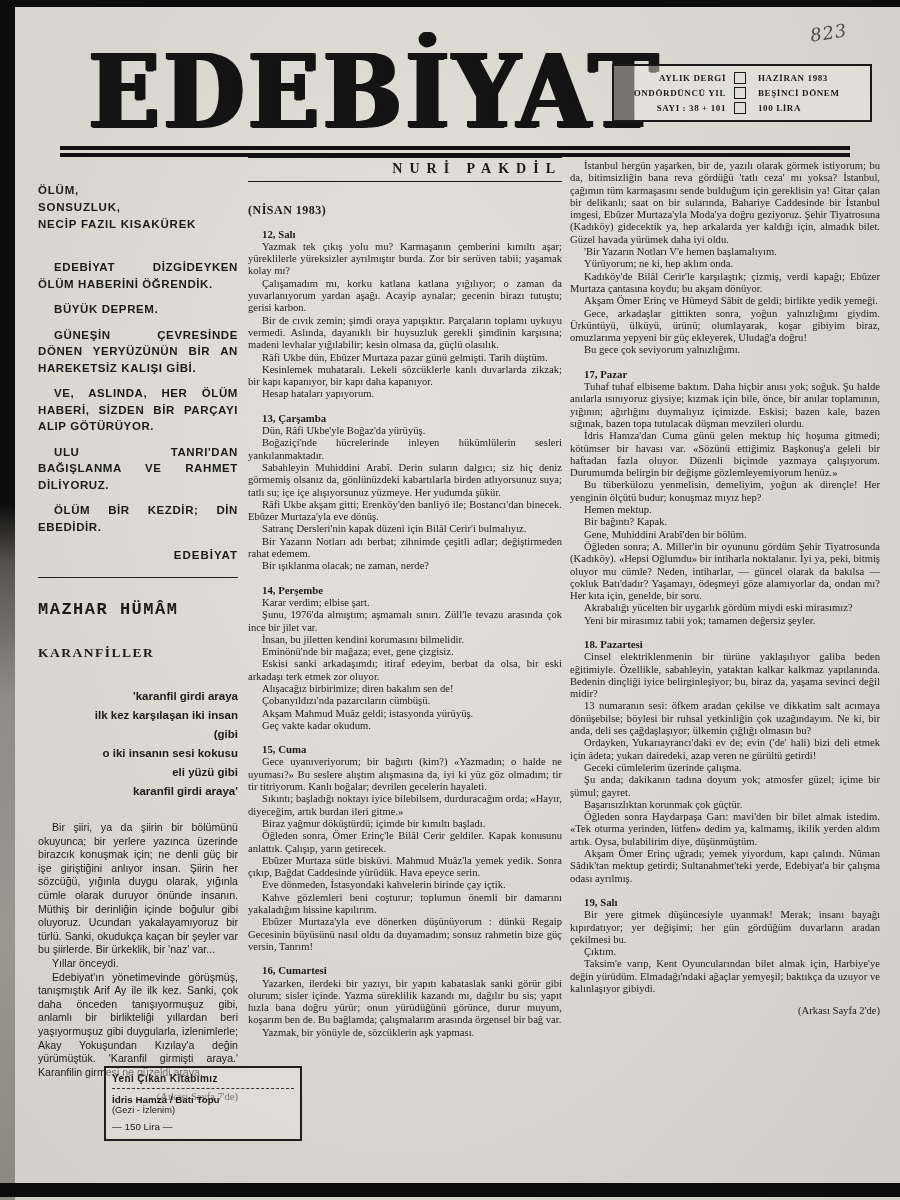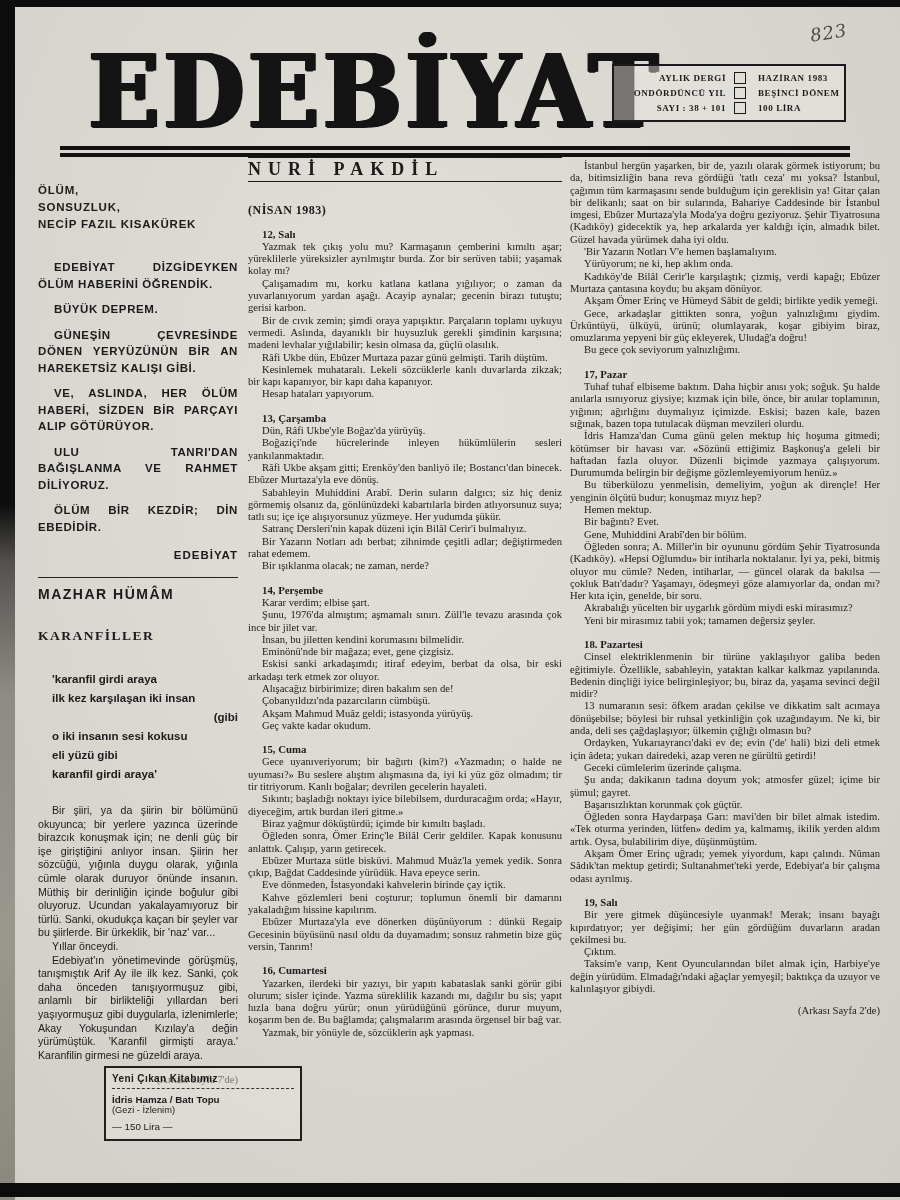--- a/index.html
+++ b/index.html
@@ -15,62 +15,62 @@
   .frame-left{position:absolute;left:0;top:0;width:15px;height:1200px;
     background:linear-gradient(180deg,#0d0d0d 0%,#0d0d0d 42%,#55534f 47%,#8e8c86 58%,#9a978f 78%,#8b8880 100%);}
   .frame-bottom{position:absolute;left:0;top:1183px;width:900px;height:14px;background:#0c0c0c;}
   
   .mast-title{position:absolute;left:88px;top:42px;width:530px;
     font-family:"DejaVu Serif",serif;font-weight:bold;font-size:93px;line-height:1;
     letter-spacing:4px;transform:scaleY(1.08);transform-origin:top left;color:#141414;
     text-shadow:1.5px 0 0 #141414,-1.5px 0 0 #141414,0 1px 0 #141414,3px 0 0 #141414;}
   .handwritten{position:absolute;left:810px;top:22px;font-family:"DejaVu Serif",serif;
     font-style:italic;font-size:18px;color:#4a4a48;transform:rotate(-9deg);letter-spacing:1px;}
-  .info-box{position:absolute;left:612px;top:64px;width:234px;height:58px;
+  .info-box{position:absolute;left:612px;top:64px;width:260px;height:58px;
     border:2px solid #1a1a1a;background:rgba(238,236,229,.45);
     display:flex;flex-direction:column;justify-content:space-evenly;padding:3px 8px;box-sizing:border-box;}
   .info-row{display:grid;grid-template-columns:104px 16px 1fr;align-items:center;column-gap:8px;
     font-size:9px;font-weight:bold;letter-spacing:.6px;white-space:nowrap;}
   .info-row .l{text-align:right;}
   .cb{width:10px;height:10px;border:1.6px solid #1a1a1a;background:transparent;}
   .dbl-rule{position:absolute;left:60px;top:146px;width:790px;height:11px;
     border-top:4px solid #111;border-bottom:4px solid #111;box-sizing:border-box;}
   
   .col{position:absolute;text-align:justify;}
   .col-left{left:38px;top:182px;width:200px;font-family:"Liberation Sans",sans-serif;}
   .col-mid{left:248px;top:157px;width:314px;font-size:10.6px;line-height:12.3px;}
   .col-right{left:570px;top:160px;width:310px;font-size:10.6px;line-height:12.3px;}
   
   .obit-head div{font-size:11.5px;font-weight:bold;line-height:17px;letter-spacing:.8px;}
   .obit-paras{margin-top:26px;}
   .obit-paras p{margin:0 0 9px 0;font-size:11.5px;font-weight:bold;line-height:16.5px;
     letter-spacing:.6px;text-indent:16px;}
   .obit-sign{text-align:right;font-weight:bold;font-size:11.5px;letter-spacing:1px;margin-top:14px;}
   .sect-rule{border:0;border-top:1.6px solid #222;margin:16px 0 0 0;}
-  .poet-name{font-family:Liberation Sans, sans-serif;font-weight:bold;font-size:14px;
-    letter-spacing:1.5px;margin-top:8px;}
+  .poet-name{font-family:Liberation Mono, monospace;font-weight:bold;font-size:17px;
+    letter-spacing:1.5px;margin-top:22px;}
   .poem-title{font-family:"Liberation Serif",serif;font-weight:bold;font-size:13.5px;
     letter-spacing:1.5px;margin-top:26px;}
   .poem{margin:26px 0 0 14px;}
-  .poem .line{font-weight:bold;font-size:11.5px;line-height:19px;text-align:left;}
+  .poem .line{font-weight:bold;font-size:11.5px;line-height:19px;text-align:right;}
   .poem .line:nth-of-type(3){text-align:right;}
   .essay{margin-top:20px;}
   .essay p{margin:0;font-size:10.6px;line-height:13.6px;text-indent:14px;}
   .cont-note{text-align:right;font-size:10.5px;margin-top:12px;font-family:"Liberation Serif",serif;}
   .ad-box{position:absolute;left:64px;top:1066px;width:198px;
     border:2px solid #1f1f1f;background:rgba(234,232,225,.4);
     font-family:"Liberation Sans",sans-serif;text-align:left;padding:5px 6px 7px;box-sizing:border-box;margin-left:40px;}
   .ad-box .hdr{font-size:10px;font-weight:bold;letter-spacing:.4px;
     border-bottom:1px dashed #333;padding-bottom:4px;margin-bottom:5px;}
   .ad-box .l1{font-size:9.8px;font-weight:bold;}
   .ad-box .l2{font-size:9.3px;}
   .ad-box .price{font-size:9.8px;margin-top:6px;}
   
   .diary-head{border-top:1.6px solid #1a1a1a;border-bottom:1.6px solid #1a1a1a;
-    padding:5px 0 6px;text-align:left;font-weight:bold;font-size:18px;letter-spacing:7px;}
+    padding:5px 0 6px;text-align:right;font-weight:bold;font-size:14px;letter-spacing:7px;}
   .date-head{font-weight:bold;font-size:12px;margin-top:22px;letter-spacing:.5px;text-align:left;}
   .entries{margin-top:4px;}
   .entry-h{font-weight:bold;font-size:10.8px;margin:11px 0 1px;padding-left:14px;text-align:left;}
   .entry p, .lead p{margin:0;text-indent:14px;}
   .cont-note-r{text-align:right;font-size:10.6px;margin-top:10px;}
 </style>
 </head>
 <body>
 
 <div class="page">
@@ -174,22 +174,22 @@
             <p>Hesap hataları yapıyorum.</p>
           </div>
         </div>
 
         <div class="entry">
           <div class="entry-h">13, Çarşamba</div>
           <div>
 
           <p>Dün, Râfi Ukbe'yle Boğaz'da yürüyüş.</p>
             <p>Boğaziçi'nde hücrelerinde inleyen hükümlülerin sesleri yankılanmaktadır.</p>
+            <p>Sabahleyin Muhiddini Arabî. Derin suların dalgıcı; siz hiç deniz görmemiş olsanız da, gönlünüzdeki kabartılarla birden atlıyorsunuz suya; tatlı su; içe içe alışıyorsunuz yüzmeye. Her yudumda şükür.</p>
             <p>Râfi Ukbe akşam gitti; Erenköy'den banliyö ile; Bostancı'dan binecek. Ebûzer Murtaza'yla eve dönüş.</p>
-            <p>Sabahleyin Muhiddini Arabî. Derin suların dalgıcı; siz hiç deniz görmemiş olsanız da, gönlünüzdeki kabartılarla birden atlıyorsunuz suya; tatlı su; içe içe alışıyorsunuz yüzmeye. Her yudumda şükür.</p>
             <p>Satranç Dersleri'nin kapak düzeni için Bilâl Cerir'i bulmalıyız.</p>
             <p>Bir Yazarın Notları adı berbat; zihnimde çeşitli adlar; değiştirmeden rahat edemem.</p>
             <p>Bir ışıklanma olacak; ne zaman, nerde?</p>
           </div>
         </div>
 
         <div class="entry">
           <div class="entry-h">14, Perşembe</div>
           <div>
 
@@ -246,21 +246,21 @@
     <div class="entries">
 
         <div class="entry">
           <div class="entry-h">17, Pazar</div>
           <div>
 
           <p>Tuhaf tuhaf elbiseme baktım. Daha hiçbir anısı yok; soğuk. Şu halde anılarla ısınıyoruz giysiye; kızmak için bile, önce, bir anılar toplamının, yığının; ağırlığını duymalıyız içimizde. Eskisi; bazen kale, bazen sığınak, bazen topa tutulacak düşman mevzileri olurdu.</p>
             <p>İdris Hamza'dan Cuma günü gelen mektup hiç hoşuma gitmedi; kötümser bir havası var. «Sözünü ettiğimiz Başkonuş'a geleli bir haftadan fazla oluyor. Düzenli biçimde yazmaya çalışıyorum. Durumumda belirgin bir değişme gözlemleyemiyorum henüz.»</p>
             <p>Bu tüberkülozu yenmelisin, demeliyim, yoğun ak dirençle! Her yenginin ölçütü budur; konuşmaz mıyız hep?</p>
             <p>Hemen mektup.</p>
-            <p>Bir bağıntı? Evet.</p>
+            <p>Bir bağıntı? Kapak.</p>
             <p>Gene, Muhiddini Arabî'den bir bölüm.</p>
             <p>Öğleden sonra; A. Miller'in bir oyununu gördüm Şehir Tiyatrosunda (Kadıköy). «Hepsi Oğlumdu» bir intiharla noktalanır. İyi ya, peki, bitmiş oluyor mu cümle? Neden, intiharlar, — güncel olarak da bakılsa — çokluk Batı'dadır? Yaşamayı, ödeşmeyi göze alamıyorlar da, ondan mı? Her kıta için, genelde, bir soru.</p>
             <p>Akrabalığı yücelten bir uygarlık gördüm miydi eski mirasımız?</p>
             <p>Yeni bir mirasımız tabii yok; tamamen değersiz şeyler.</p>
           </div>
         </div>
 
         <div class="entry">
           <div class="entry-h">18. Pazartesi</div>
           <div>

